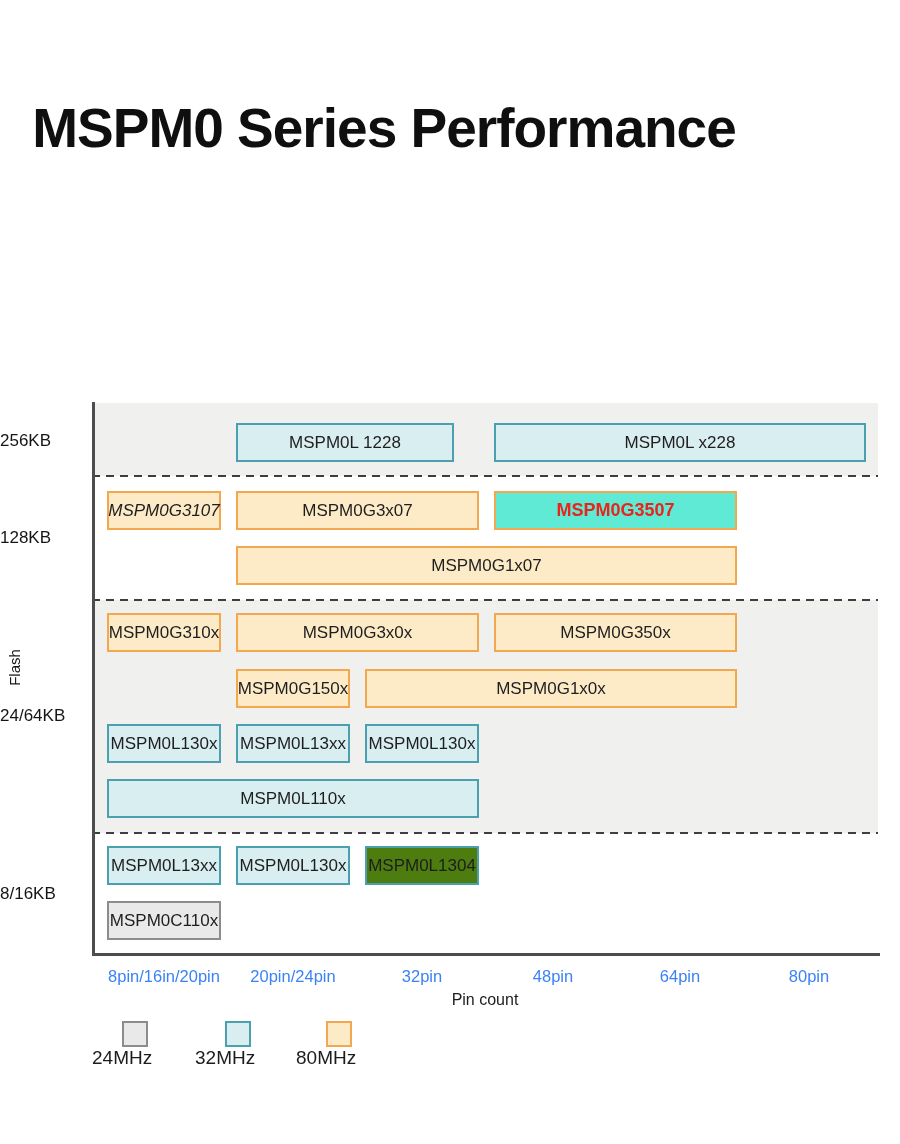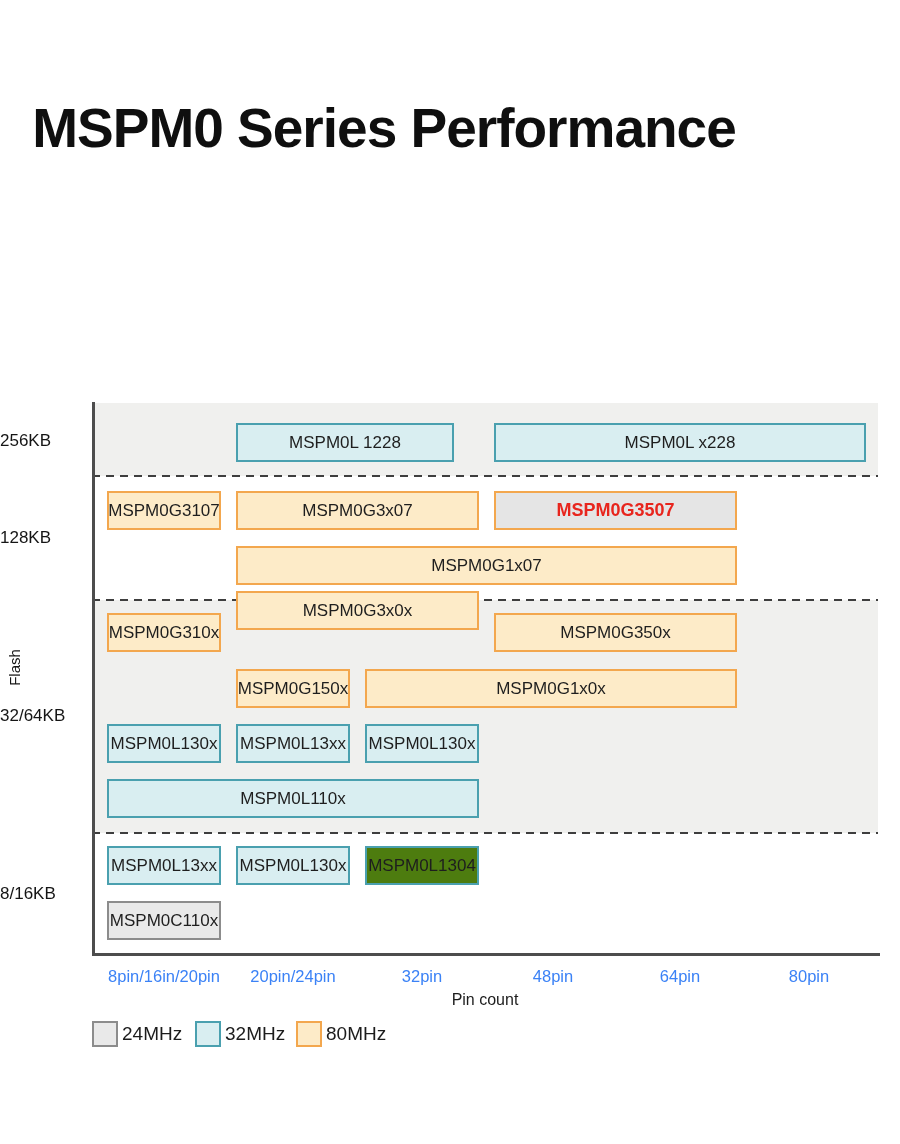--- a/index.html
+++ b/index.html
@@ -16,21 +16,21 @@
         background:repeating-linear-gradient(90deg,#3e3e3e 0 8px,transparent 8px 14px);}
   .box{position:absolute;height:39px;box-sizing:border-box;border:2px solid;display:flex;
        align-items:center;justify-content:center;font-size:17px;color:#1e1e1e;white-space:nowrap;}
   .box.hl{color:#e8251d;font-weight:700;font-size:18px;}
   .ytick{position:absolute;left:0;width:84px;text-align:left;transform:translateY(-50%);
          font-size:17px;color:#151515;}
   .flash-label{position:absolute;left:-6px;top:659px;width:40px;text-align:center;
          transform:rotate(-90deg);font-size:15px;color:#151515;}
   .xtick{position:absolute;top:967px;transform:translateX(-50%);font-size:16.5px;color:#3b82f6;white-space:nowrap;}
   .xlabel{position:absolute;left:0;top:991px;width:970px;text-align:center;font-size:16px;color:#1c1c1c;}
-  .legend-item{position:absolute;top:1021px;display:flex;align-items:center;}
+  .legend-item{position:absolute;top:1021px;display:flex;align-items:flex-end;flex-direction:column;}
   .legend-swatch{width:26px;height:26px;box-sizing:border-box;border:2px solid;margin-right:4px;}
   .legend-label{font-size:19px;color:#1c1c1c;}
 </style>
 </head>
 <body>
 
 <div class="page">
 
   <h1 class="title">
     <span>MSPM0 Series Performance</span><br>
@@ -43,43 +43,43 @@
   <div class="dash" style="top:475px;"></div>
   <div class="dash" style="top:599px;"></div>
   <div class="dash" style="top:832px;"></div>
 
   <div class="axis-y"></div>
   <div class="axis-x"></div>
 
   <div id="boxes-layer">
       <div class="box" style="left: 236px; top: 423px; width: 218px; background: rgb(217, 238, 241); border-color: rgb(74, 160, 175);">MSPM0L 1228</div>
       <div class="box" style="left: 494px; top: 423px; width: 372px; background: rgb(217, 238, 241); border-color: rgb(74, 160, 175);">MSPM0L x228</div>
-      <div class="box" style="left: 107px; top: 491px; width: 114px; background: rgb(253, 235, 200); border-color: rgb(243, 167, 78);">MSPM0G3107</div>
+      <div class="box" style="left: 107px; top: 491px; width: 114px; background: rgb(253, 235, 200); border-color: rgb(243, 167, 78); font-style: italic;">MSPM0G3107</div>
       <div class="box" style="left: 236px; top: 491px; width: 243px; background: rgb(253, 235, 200); border-color: rgb(243, 167, 78);">MSPM0G3x07</div>
-      <div class="box hl" style="left: 494px; top: 491px; width: 243px; background: #e5e5e5; border-color: rgb(243, 167, 78);">MSPM0G3507</div>
+      <div class="box hl" style="left: 494px; top: 491px; width: 243px; background: #5eead4; border-color: rgb(243, 167, 78);">MSPM0G3507</div>
       <div class="box" style="left: 236px; top: 546px; width: 501px; background: rgb(253, 235, 200); border-color: rgb(243, 167, 78);">MSPM0G1x07</div>
       <div class="box" style="left: 107px; top: 613px; width: 114px; background: rgb(253, 235, 200); border-color: rgb(243, 167, 78);">MSPM0G310x</div>
-      <div class="box" style="left: 236px; top: 591px; width: 243px; background: rgb(253, 235, 200); border-color: rgb(243, 167, 78);">MSPM0G3x0x</div>
+      <div class="box" style="left: 236px; top: 613px; width: 243px; background: rgb(253, 235, 200); border-color: rgb(243, 167, 78);">MSPM0G3x0x</div>
       <div class="box" style="left: 494px; top: 613px; width: 243px; background: rgb(253, 235, 200); border-color: rgb(243, 167, 78);">MSPM0G350x</div>
       <div class="box" style="left: 236px; top: 669px; width: 114px; background: rgb(253, 235, 200); border-color: rgb(243, 167, 78);">MSPM0G150x</div>
       <div class="box" style="left: 365px; top: 669px; width: 372px; background: rgb(253, 235, 200); border-color: rgb(243, 167, 78);">MSPM0G1x0x</div>
       <div class="box" style="left: 107px; top: 724px; width: 114px; background: rgb(217, 238, 241); border-color: rgb(74, 160, 175);">MSPM0L130x</div>
       <div class="box" style="left: 236px; top: 724px; width: 114px; background: rgb(217, 238, 241); border-color: rgb(74, 160, 175);">MSPM0L13xx</div>
       <div class="box" style="left: 365px; top: 724px; width: 114px; background: rgb(217, 238, 241); border-color: rgb(74, 160, 175);">MSPM0L130x</div>
       <div class="box" style="left: 107px; top: 779px; width: 372px; background: rgb(217, 238, 241); border-color: rgb(74, 160, 175);">MSPM0L110x</div>
       <div class="box" style="left: 107px; top: 846px; width: 114px; background: rgb(217, 238, 241); border-color: rgb(74, 160, 175);">MSPM0L13xx</div>
       <div class="box" style="left: 236px; top: 846px; width: 114px; background: rgb(217, 238, 241); border-color: rgb(74, 160, 175);">MSPM0L130x</div>
       <div class="box" style="left: 365px; top: 846px; width: 114px; background: #4d7c0f; border-color: rgb(74, 160, 175);">MSPM0L1304</div>
       <div class="box" style="left: 107px; top: 901px; width: 114px; background: rgb(233, 233, 233); border-color: rgb(140, 140, 140);">MSPM0C110x</div>
     </div>
 
   <div id="yticks">
       <div class="ytick" style="top: 441px;">256KB</div>
       <div class="ytick" style="top: 538px;">128KB</div>
-      <div class="ytick" style="top: 716px;">32/64KB</div>
+      <div class="ytick" style="top: 716px;">24/64KB</div>
       <div class="ytick" style="top: 894px;">8/16KB</div>
     </div>
   <div class="flash-label">Flash</div>
 
   <div id="xticks">
       <div class="xtick" style="left: 164px;">8pin/16in/20pin</div>
       <div class="xtick" style="left: 293px;">20pin/24pin</div>
       <div class="xtick" style="left: 422px;">32pin</div>
       <div class="xtick" style="left: 553px;">48pin</div>
       <div class="xtick" style="left: 680px;">64pin</div>

